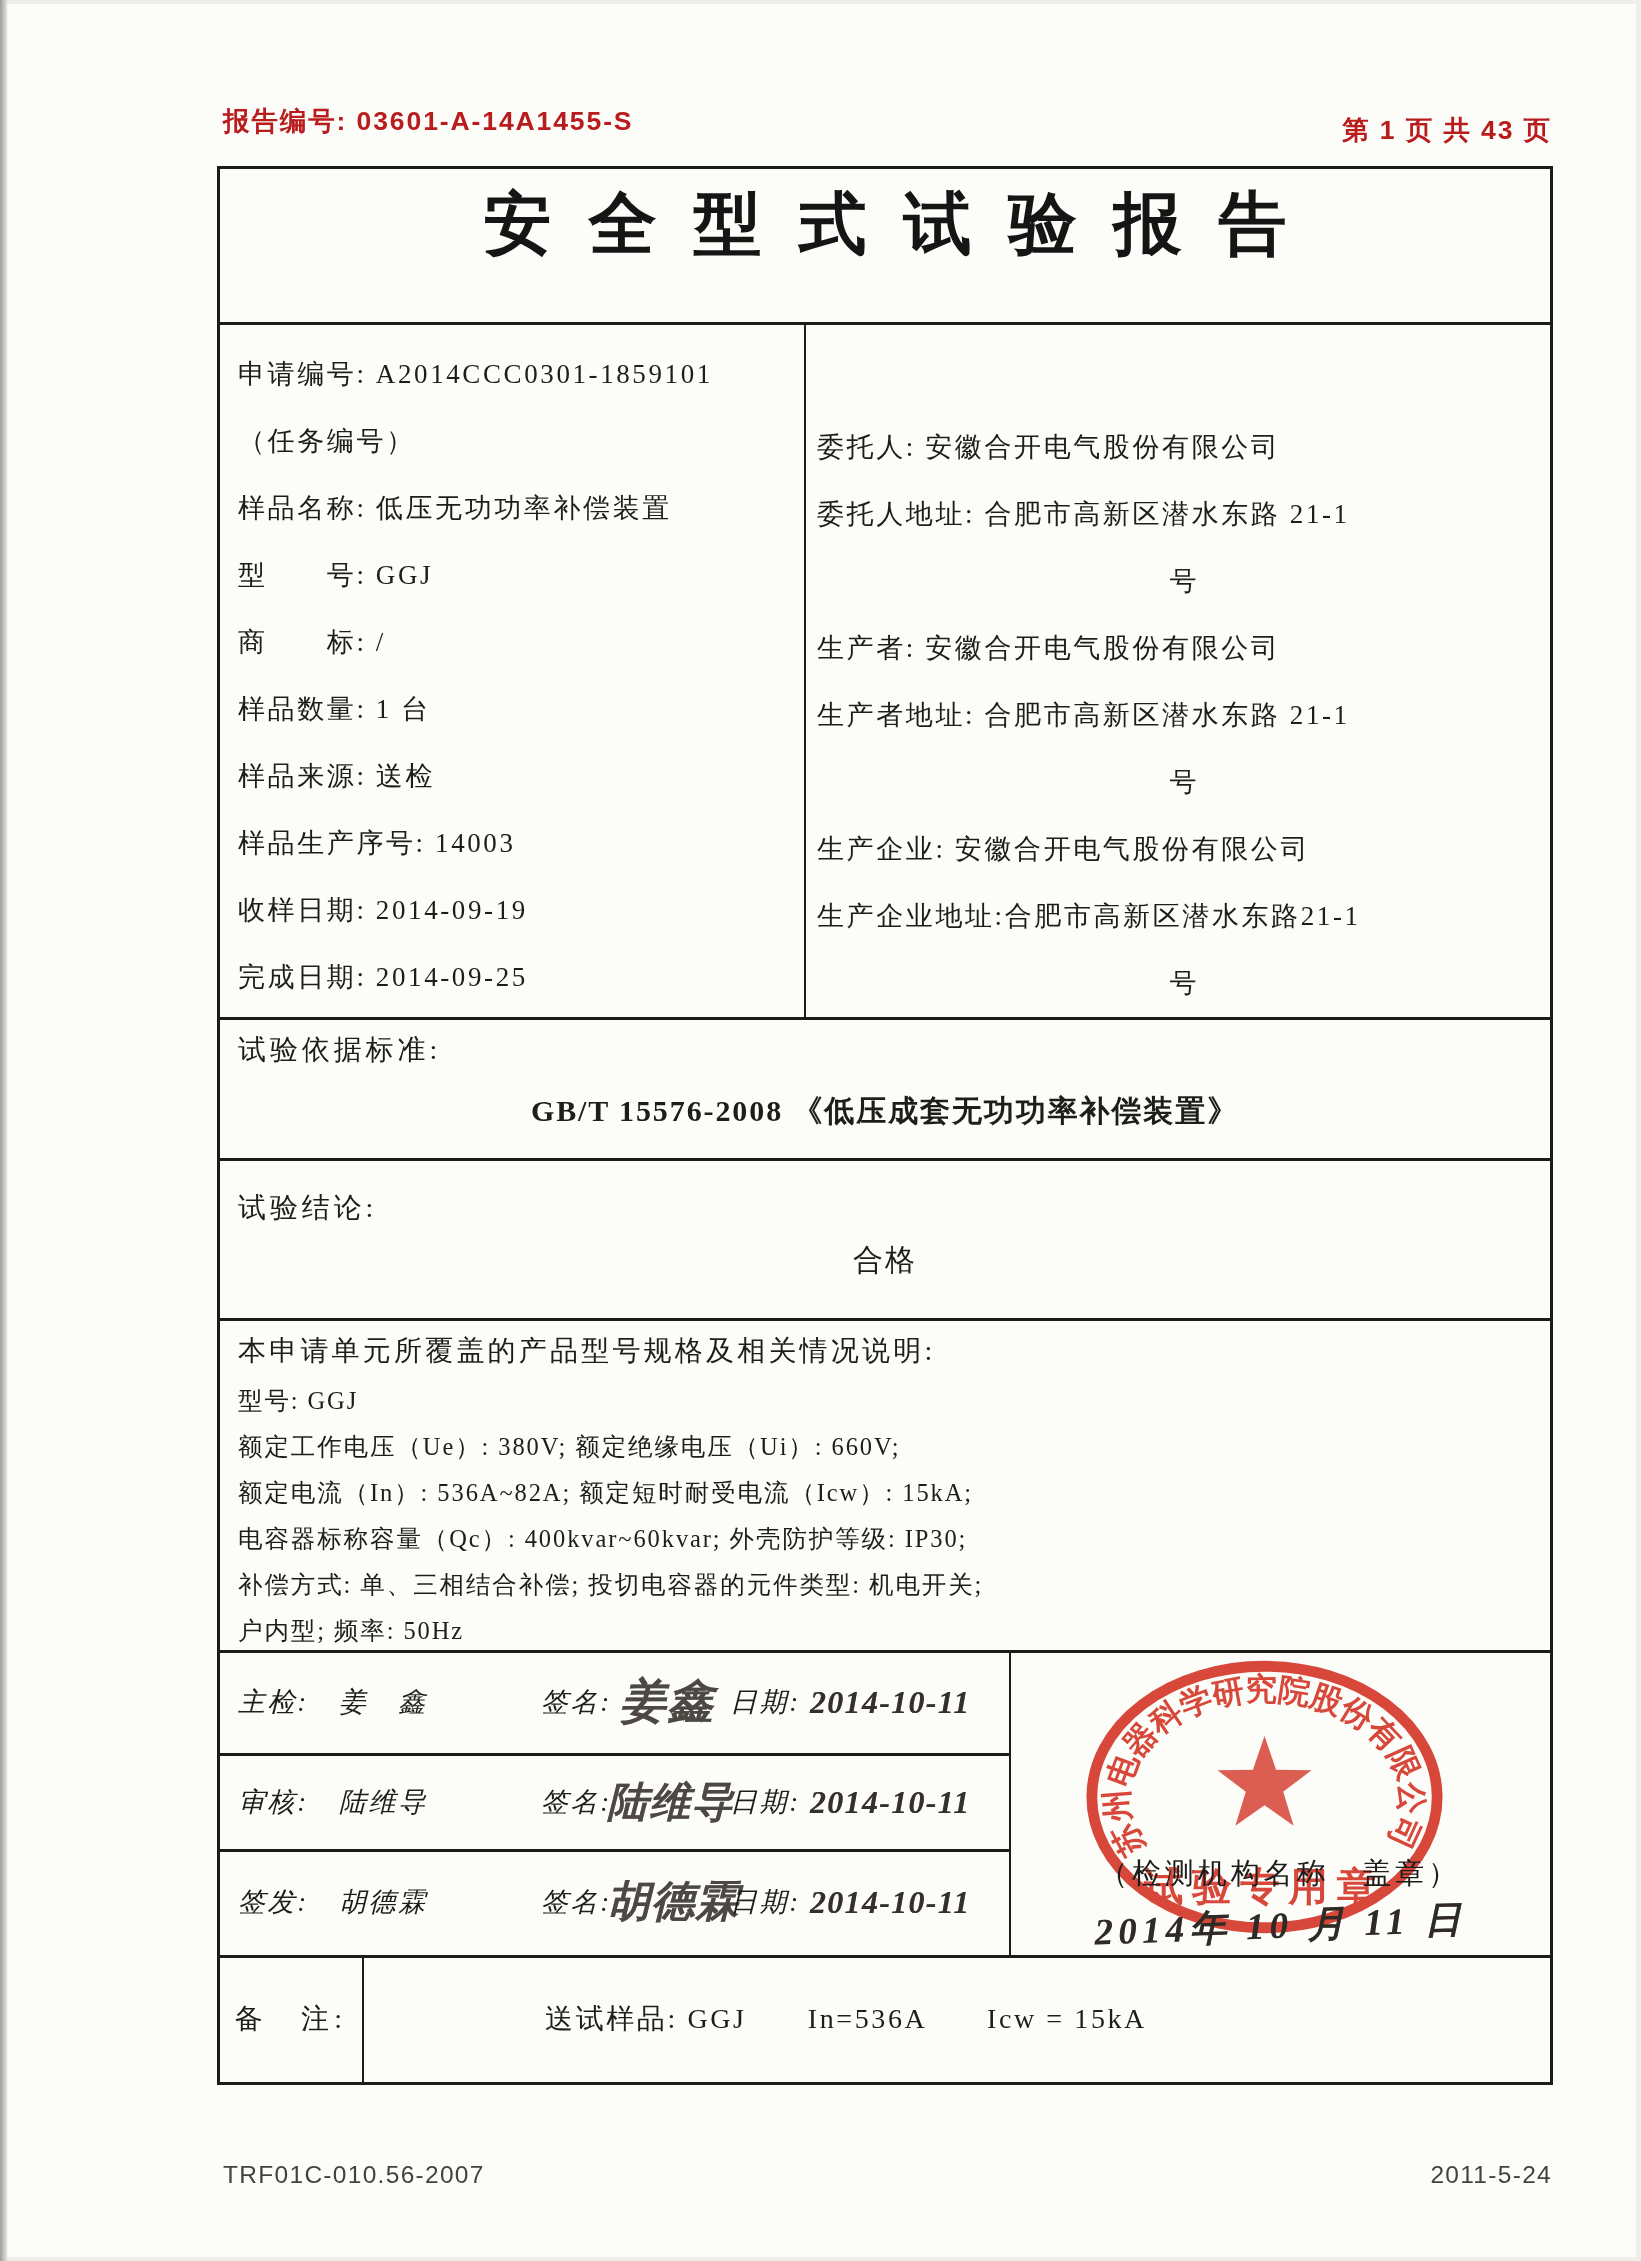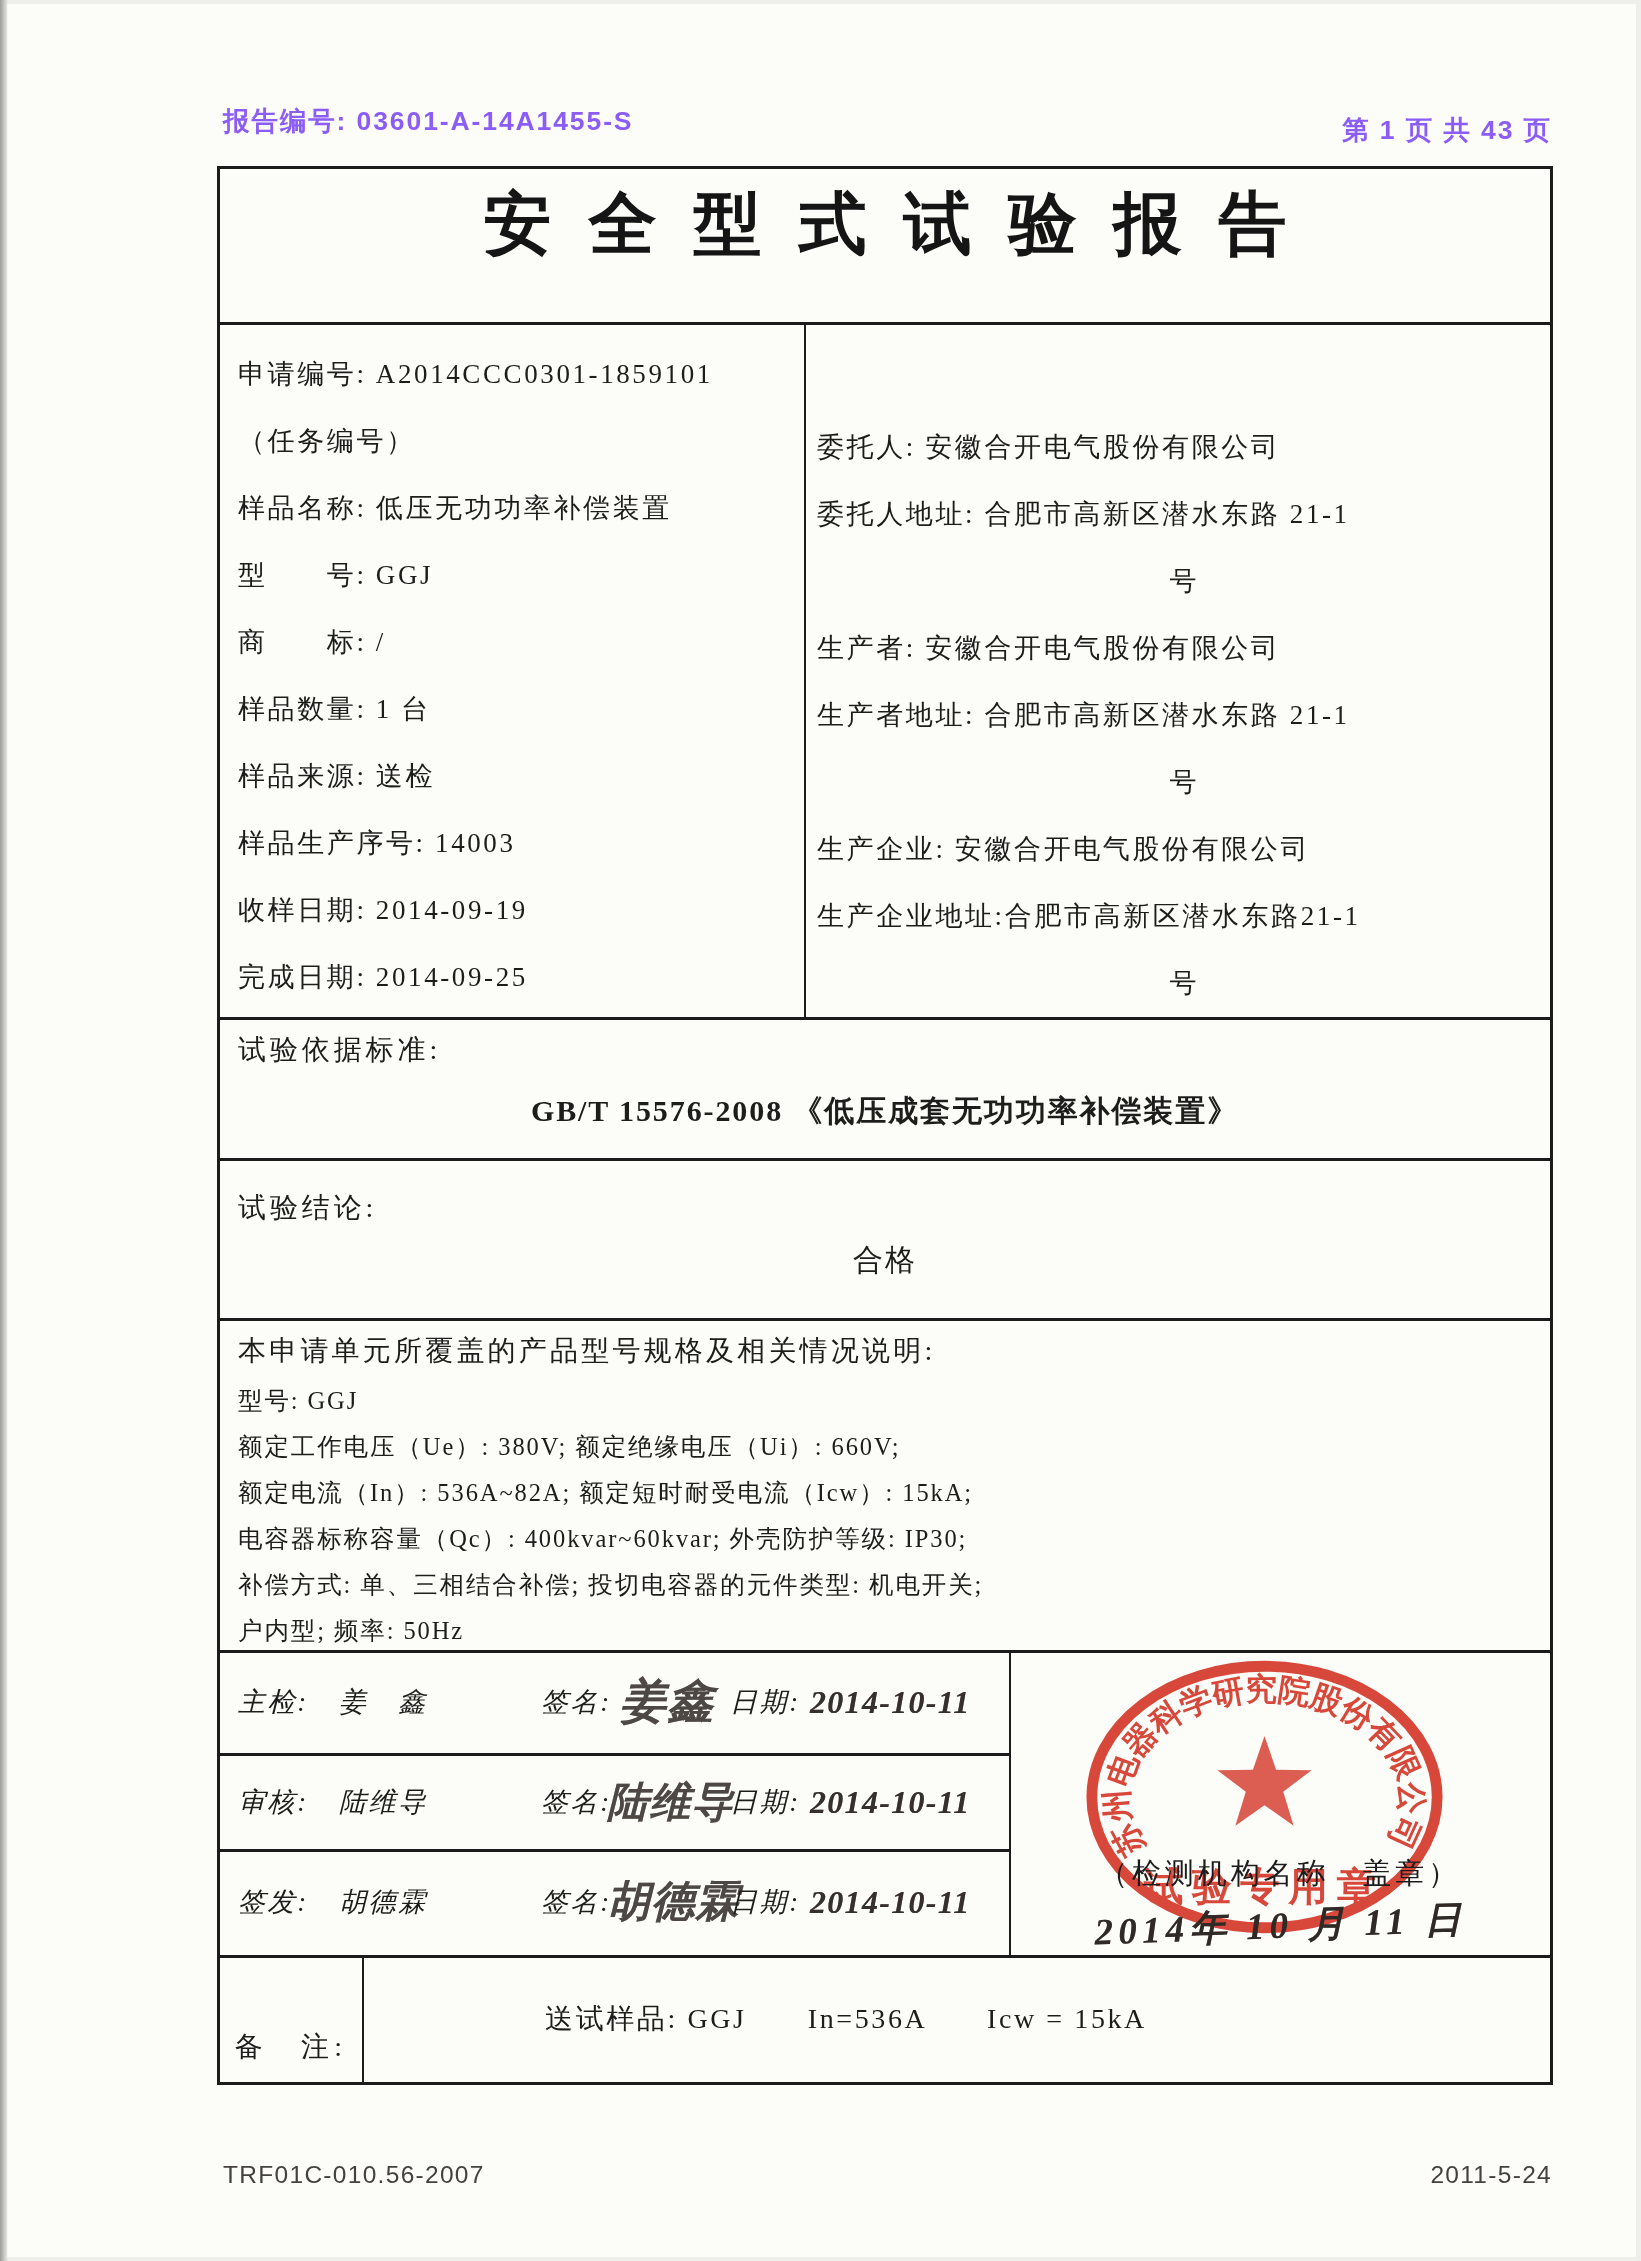--- a/index.html
+++ b/index.html
@@ -9,21 +9,21 @@
     font-family:"Liberation Serif","DejaVu Serif",serif;
     color:#1d1d1b;
   }
   .paper{position:absolute;left:6.5px;top:3.9px;width:1629px;height:2253px;background:#fcfcf9;}
   .scan-edge{position:absolute;left:0;top:0;width:7.7px;height:100%;
     background:linear-gradient(90deg,rgba(90,90,88,.55),rgba(90,90,88,0));}
   .abs{position:absolute;}
 
   
   .hdr{font-family:"Liberation Sans","DejaVu Sans",sans-serif;font-weight:bold;
-       font-size:26.5px;letter-spacing:1.9px;color:#8b5cf6;}
+       font-size:26.5px;letter-spacing:1.9px;color:#b91c1c;}
 
   
   .table{position:absolute;left:217px;top:166px;width:1336px;height:1919px;
          border:3.2px solid #1c1c1c;box-sizing:border-box;background:transparent;}
   .hline{position:absolute;background:#1c1c1c;height:2.6px;}
   .vline{position:absolute;background:#1c1c1c;width:1.9px;}
 
   .title-row{left:0;top:0;width:100%;height:111px;display:flex;align-items:center;justify-content:center;}
   .doc-title{font-size:68px;font-weight:bold;letter-spacing:37px;text-indent:37px;color:#151515;}
 
@@ -44,21 +44,21 @@
   .sig-script{font-size:46px;transform:translateY(-50%) rotate(-7deg) skewX(-8deg);opacity:.88;}
   .hand-date{font-size:32px;transform:translateY(-50%) rotate(-3deg);}
 
   .stamp-cell{position:absolute;overflow:visible;}
   .stamp-caption{position:absolute;z-index:3;font-size:29px;letter-spacing:3.9px;text-align:center;color:#1c1c1c;}
   .stamp-date{position:absolute;z-index:3;font-size:37px;text-align:center;
               font-style:italic;font-weight:700;color:#2f2a26;transform:rotate(-2deg);
               text-shadow:0 0 0.6px rgba(45,40,34,.5);letter-spacing:5.2px;}
   .stamp-svg{position:absolute;z-index:2;opacity:.92;mix-blend-mode:multiply;}
 
-  .remark-label{display:flex;align-items:center;justify-content:center;font-size:28px;letter-spacing:5.2px;margin-top:28px;}
+  .remark-label{display:flex;align-items:center;justify-content:center;font-size:28px;letter-spacing:5.2px;}
   .remark-value{display:flex;align-items:center;justify-content:center;font-size:28px;letter-spacing:2.6px;}
 
   .ftr{font-family:"Liberation Sans","DejaVu Sans",sans-serif;font-size:24.5px;
        letter-spacing:1.3px;color:#45423e;}
 </style>
 </head>
 <body>
 
 <div class="paper"></div>
 <div class="scan-edge"></div>

